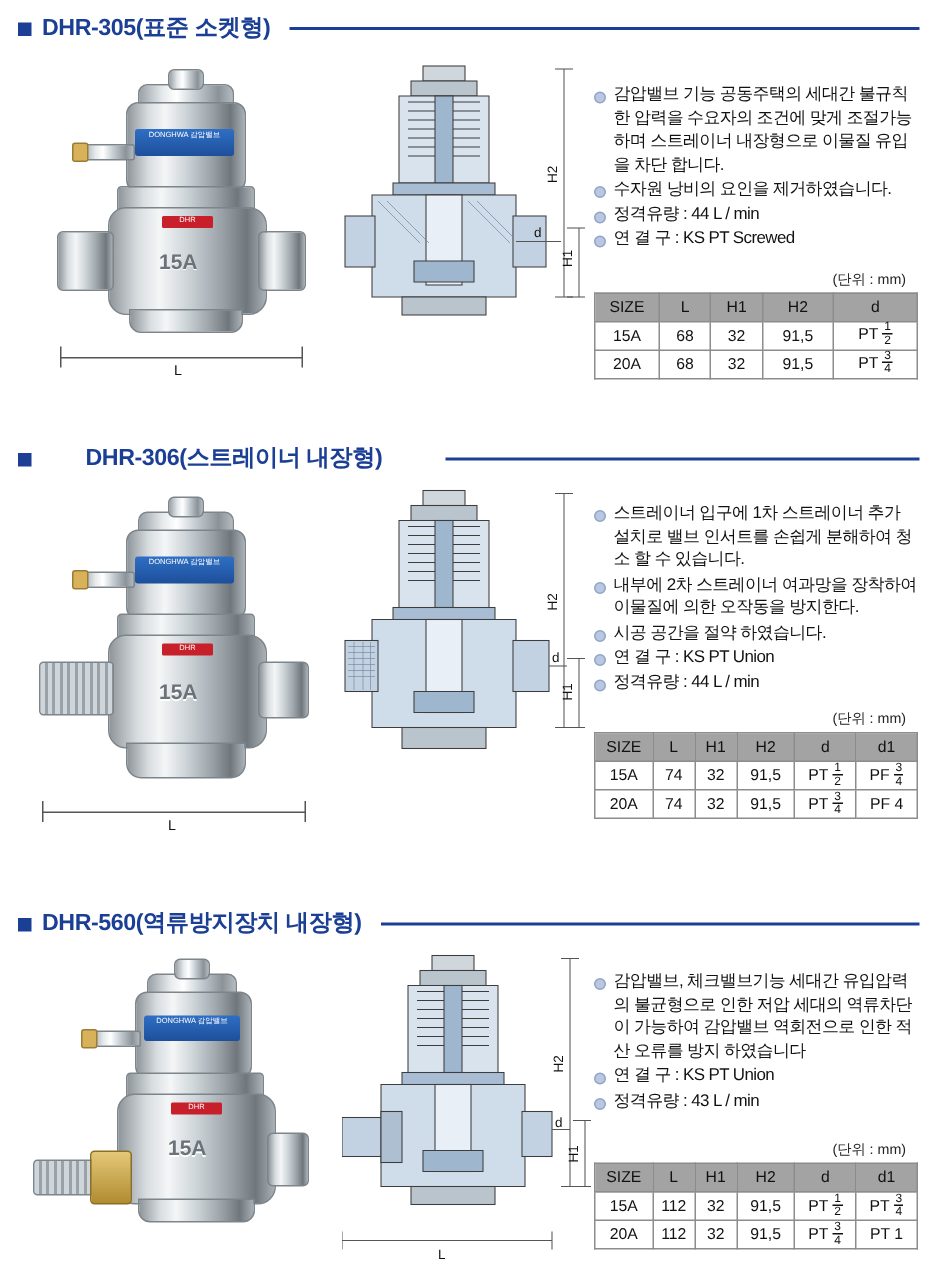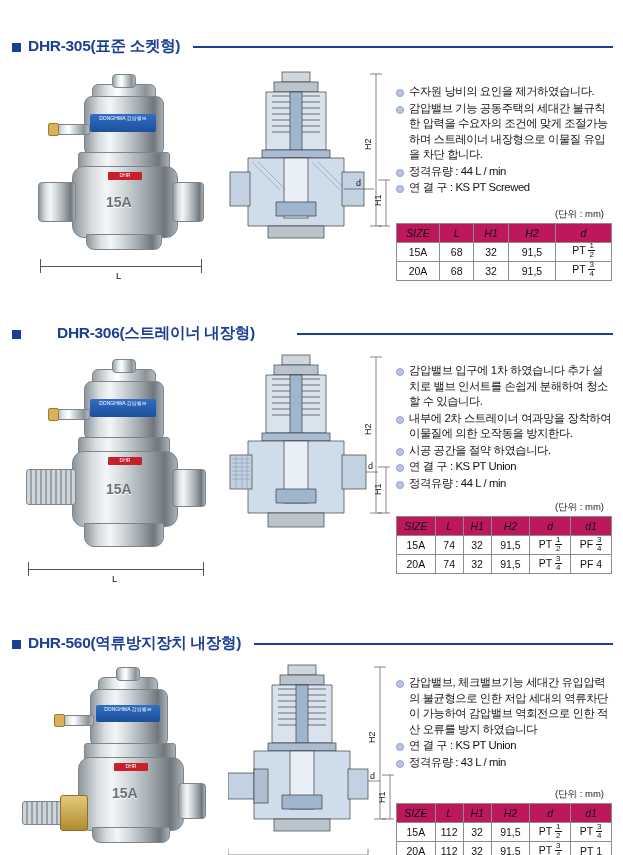--- a/index.html
+++ b/index.html
@@ -45,21 +45,21 @@
     border-collapse:collapse;font-size:10.5px;width:100%;
   }
   table.spec th,table.spec td{
     border:1px solid #8c8c8c;
     text-align:center;
     height:18px;
     padding:0 2px;
     font-weight:normal;
     color:#111;
   }
-  table.spec th{background:#be185d;font-style:italic;}
+  table.spec th{background:#a3a3a3;}
   .frac{display:inline-block;font-size:8px;line-height:1;text-align:center;vertical-align:middle;transform:translateY(-1px);}
   .frac .n{display:block;border-bottom:1px solid #111;padding:0 1px;}
   .frac .d{display:block;padding:0 1px;}
   .chrome-body{
     position:absolute;
     background:linear-gradient(to right,#8f969b 0%,#d8dde0 18%,#f4f6f7 32%,#c9d0d4 52%,#9aa2a8 72%,#6f767c 88%,#aab1b6 100%);
     border-radius:4px;
     border:1px solid #7d858b;
   }
   .cap{
@@ -76,21 +76,21 @@
   .redlabel{
     position:absolute;background:#c8202a;color:#fff;font-size:5px;
     text-align:center;line-height:7px;border-radius:1px;
   }
   .dimline{position:absolute;background:#555;}
   .dimtext{position:absolute;font-size:9.5px;color:#111;}
 </style>
 </head>
 <body>
 
-<div class="section" style="height:285px;margin-top:28px;">
+<div class="section" style="height:285px;">
 
   <div class="head" style="padding-top:8px;">
     <span class="sq"></span>
     <span class="title">DHR-305(표준 소켓형)</span>
     <span class="rule"></span>
   </div>
 
   <div style="position:absolute;left:20px;top:38px;width:200px;height:230px;">
 
     <div class="cap" style="left:72px;top:18px;width:62px;height:14px;border-radius:6px 6px 2px 2px;"></div>
@@ -175,22 +175,22 @@
         <line x1="116" y1="123" x2="146" y2="123"></line>
       </g>
       <text x="143" y="84" font-size="9" fill="#111" transform="rotate(-90,143,84)" font-family="Liberation Sans, sans-serif">H2</text>
       <text x="153" y="140" font-size="9" fill="#111" transform="rotate(-90,153,140)" font-family="Liberation Sans, sans-serif">H1</text>
       <text x="128" y="120" font-size="9" fill="#111" font-family="Liberation Sans, sans-serif">d</text>
     </svg>
   </div>
 
   <div style="position:absolute;left:396px;top:56px;width:216px;">
     <ul class="bullets">
+      <li>감압밸브 기능 공동주택의 세대간 불규칙한 압력을 수요자의 조건에 맞게 조절가능하며 스트레이너 내장형으로 이물질 유입을 차단 합니다.</li>
       <li>수자원 낭비의 요인을 제거하였습니다.</li>
-      <li>감압밸브 기능 공동주택의 세대간 불규칙한 압력을 수요자의 조건에 맞게 조절가능하며 스트레이너 내장형으로 이물질 유입을 차단 합니다.</li>
       <li>정격유량 : 44 L / min</li>
       <li>연 결 구 : KS PT Screwed</li>
     </ul>
     <div class="unit" style="margin-top:12px;">(단위 : mm)</div>
     <table class="spec">
       <tbody>
           <tr>
         <th style="width:20%">SIZE</th>
         <th style="width:16%">L</th>
         <th style="width:16%">H1</th>
@@ -297,21 +297,21 @@
         <line x1="138" y1="121" x2="150" y2="121"></line>
       </g>
       <text x="143" y="84" font-size="9" fill="#111" transform="rotate(-90,143,84)" font-family="Liberation Sans, sans-serif">H2</text>
       <text x="153" y="144" font-size="9" fill="#111" transform="rotate(-90,153,144)" font-family="Liberation Sans, sans-serif">H1</text>
       <text x="140" y="118" font-size="9" fill="#111" font-family="Liberation Sans, sans-serif">d</text>
     </svg>
   </div>
 
   <div style="position:absolute;left:396px;top:50px;width:216px;">
     <ul class="bullets">
-      <li>감압밸브 입구에 1차 하였습니다 추가 설치로 밸브 인서트를 손쉽게 분해하여 청소 할 수 있습니다.</li>
+      <li>스트레이너 입구에 1차 스트레이너 추가 설치로 밸브 인서트를 손쉽게 분해하여 청소 할 수 있습니다.</li>
       <li>내부에 2차 스트레이너 여과망을 장착하여 이물질에 의한 오작동을 방지한다.</li>
       <li>시공 공간을 절약 하였습니다.</li>
       <li>연 결 구 : KS PT Union</li>
       <li>정격유량 : 44 L / min</li>
     </ul>
     <div class="unit" style="margin-top:10px;">(단위 : mm)</div>
     <table class="spec">
       <tbody>
           <tr>
         <th style="width:18%">SIZE</th>

